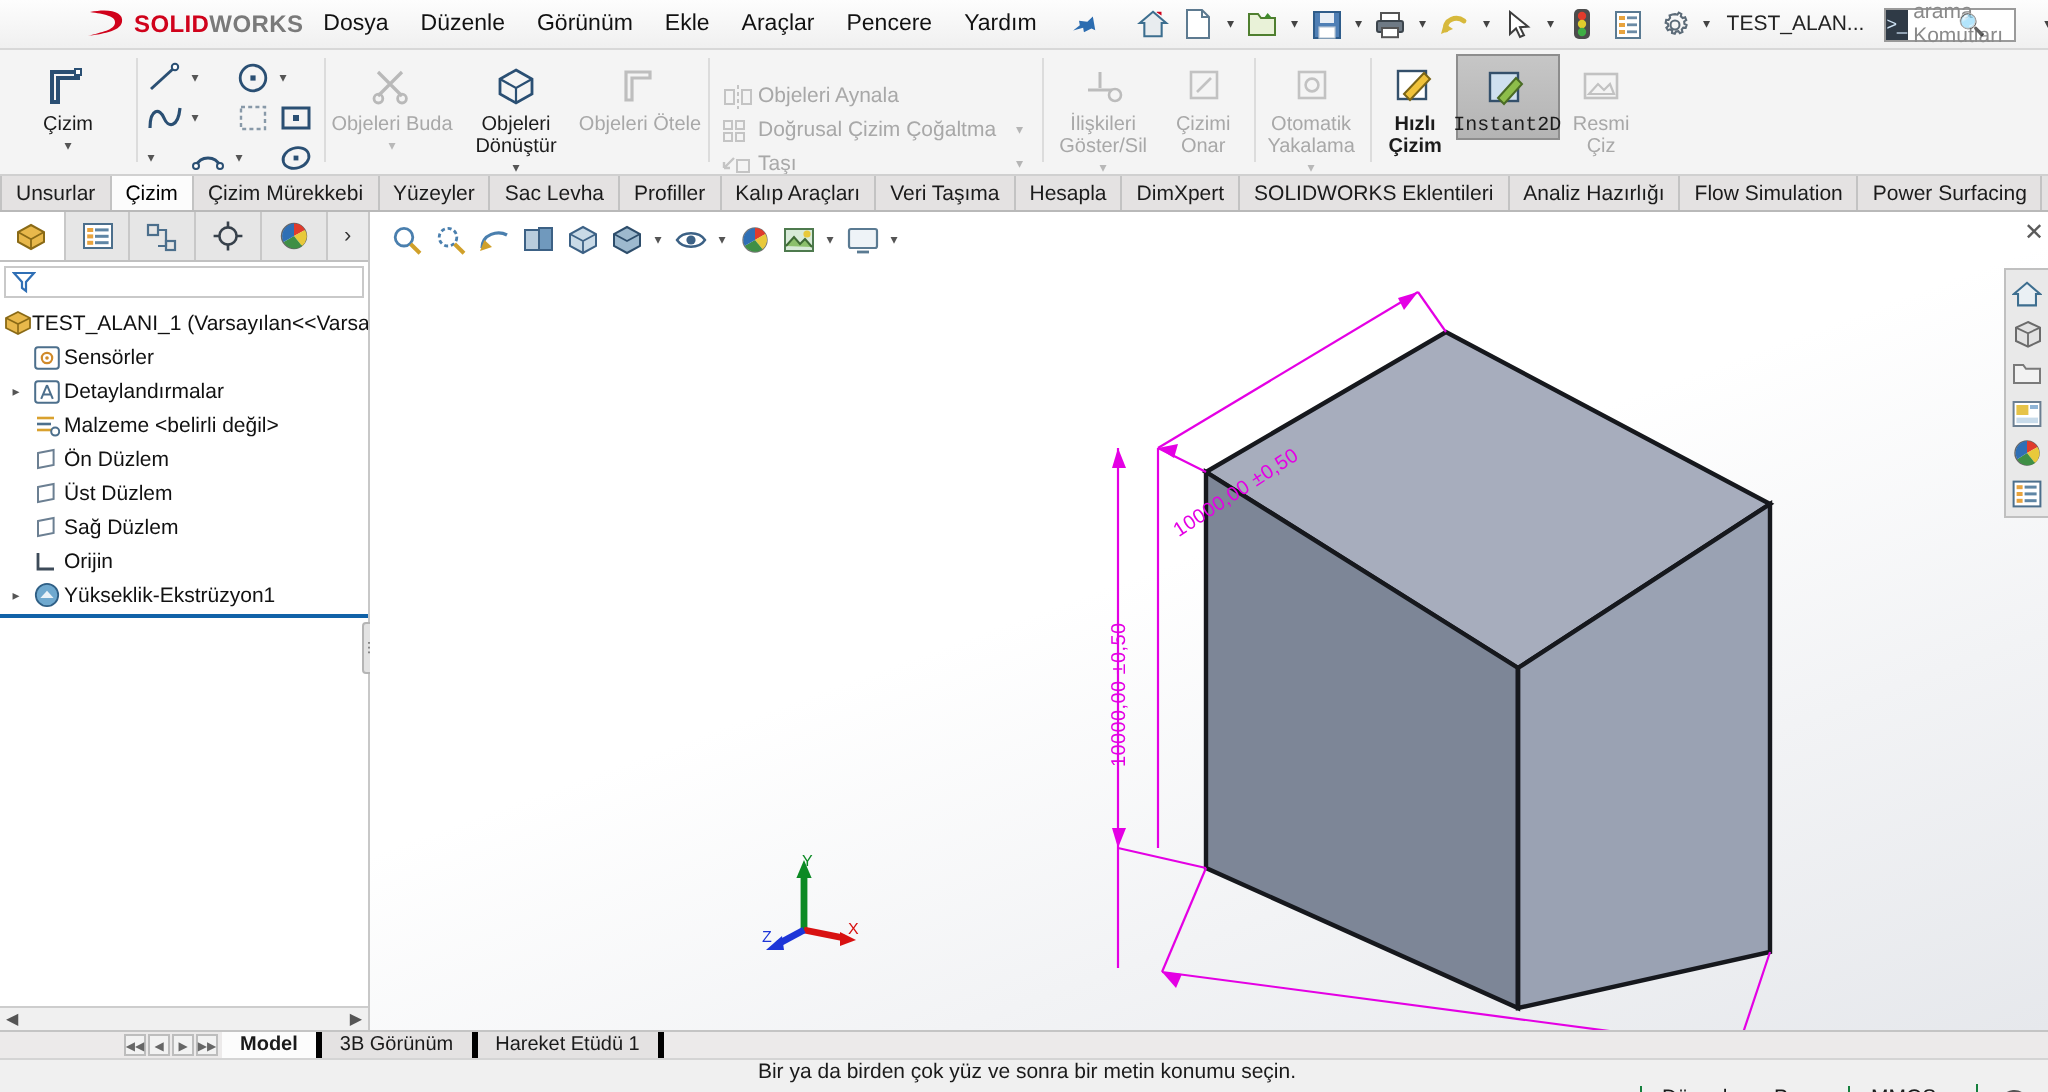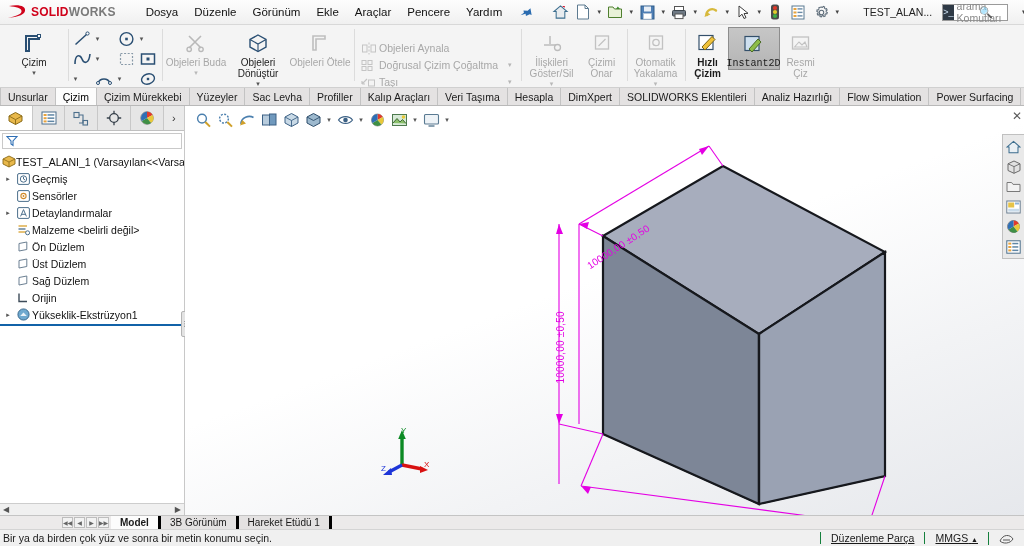--- a/index.html
+++ b/index.html
@@ -11,32 +11,32 @@
     background:#f0f0f0;
   }
   .app { width:1024px; height:546px; position:relative; display:flex; flex-direction:column; }
 
   
   .titlebar {
     height:25px; background:linear-gradient(#fdfdfd,#f0f0f0);
     display:flex; align-items:center; border-bottom:1px solid #d8d8d8;
     position:relative;
   }
-  .logo { display:flex; align-items:center; padding-left:6px; width:128px; height:25px; }
+  .logo { display:flex; align-items:center; padding-left:6px; width:128px; height:25px;margin-left:36px; }
   .logo .sw1 { font-weight:bold; font-size:12px; color:#d0021b; margin-left:3px; letter-spacing:0.2px;}
   .logo .sw2 { font-weight:bold; font-size:12px; color:#7a7a7a; letter-spacing:0.2px;}
   .logo-sep { width:1px; height:22px; background:#d4d4d4; }
-  .menubar { display:flex; align-items:center; gap:0px; margin-left:22px; }
+  .menubar { display:flex; align-items:center; gap:0px; margin-left:2px; }
   .menubar .mi { padding:3px 8px; font-size:11.5px; color:#111; cursor:default; }
   .pin { margin-left:10px; color:#2b6cb0; font-size:13px; transform:rotate(35deg); }
   .tb-sep { width:1px; height:20px; background:#d4d4d4; margin:0 5px; }
   .qtools { display:flex; align-items:center; margin-left:6px; gap:1px;}
   .qi { width:22px; height:21px; display:flex; align-items:center; justify-content:center; }
   .carettiny { font-size:7px; color:#444; width:8px; text-align:center; }
-  .doctitle { font-size:10.5px; color:#222; margin-left:22px; white-space:nowrap; }
+  .doctitle { font-size:10.5px; color:#222; margin-left:6px; white-space:nowrap; }
   .searchbox {
     margin-left:10px; width:145px; height:17px; background:#fff; border:1px solid #9a9a9a;
     display:flex; align-items:center; font-size:10.5px; color:#8a8a8a; position:relative;
   }
   .searchbox .sico { width:16px; height:15px; background:#2f3a46; color:#cfe3f5; font-size:9px;
     display:flex; align-items:center; justify-content:center; margin:0 3px 0 0;}
   .searchbox .mag { position:absolute; right:14px; color:#4a4a4a; font-size:11px;}
   .win-right { margin-left:auto; display:flex; align-items:center; padding-right:6px; gap:2px; }
   .win-right .wi { width:18px; height:20px; display:flex; align-items:center; justify-content:center;
     font-size:12px; color:#333; }
@@ -116,21 +116,21 @@
   
   .bottomtabs { height:14px; background:#eceaea; display:flex; align-items:stretch;
     border-top:1px solid #c4c4c4; font-size:10px; }
   .navarrows { display:flex; align-items:center; padding:0 2px; gap:1px; margin-left:60px;}
   .navarrows span { width:11px; height:11px; border:1px solid #bdbdbd; background:#f2f2f2;
     display:flex; align-items:center; justify-content:center; font-size:6px; color:#666; }
   .btab { padding:0 9px; display:flex; align-items:center; border-right:3px solid #000000;
     background:#e4e2e2; white-space:nowrap;}
   .btab.active { background:#fcfcfc; font-weight:bold; }
   .statusbar { height:17px; background:#f0f0f0; display:flex; align-items:center;
-    border-top:1px solid #d4d4d4; font-size:10.5px; color:#1a1a1a; padding-left:3px;}
+    border-top:1px solid #d4d4d4; font-size:10.5px; color:#1a1a1a; padding-left:3px;flex-direction:column;}
   .status-right { margin-left:auto; display:flex; align-items:center; gap:0; padding-right:4px; }
   .status-right .sseg { padding:0 10px; border-left:1px solid #15803d; white-space:nowrap;text-decoration:underline;}
   .dim { position:absolute; color:#e400e4; font-size:10px; white-space:nowrap; letter-spacing:0.2px;}
   svg { display:block; }
 </style>
 </head>
 <body>
 
 <div class="app">
 
@@ -544,31 +544,20 @@
           <span class="twist"></span>
           <span class="ticon">
             <svg width="14" height="13" viewBox="0 0 14 13">
                 <path d="M7 1 L13 4 L13 9 L7 12 L1 9 L1 4 Z" fill="#e8b84b" stroke="#8a6a16" stroke-width="0.9"></path>
                 <path d="M1 4 L7 7 L13 4 M7 7 V12" fill="none" stroke="#8a6a16" stroke-width="0.8"></path>
               </svg>
           </span>
           <span class="tlabel">TEST_ALANI_1  (Varsayılan&lt;&lt;Varsayılan&gt;</span>
         </div>
 
-        <div class="trow">
-          <span class="twist">▸</span>
-          <span class="ticon">
-            <svg width="13" height="12" viewBox="0 0 13 12">
-                <rect x="0.6" y="0.6" width="11.8" height="10.8" rx="1.4" fill="#fff" stroke="#4c6f8c"></rect>
-                <circle cx="6.5" cy="6" r="3.2" fill="none" stroke="#4c6f8c" stroke-width="1"></circle>
-                <path d="M6.5 3.8 V6 L8.2 7" stroke="#4c6f8c" stroke-width="1" fill="none"></path>
-              </svg>
-          </span>
-          <span class="tlabel">Geçmiş</span>
-        </div>
 
         <div class="trow">
           <span class="twist"></span>
           <span class="ticon">
             <svg width="13" height="12" viewBox="0 0 13 12">
                 <rect x="0.6" y="0.6" width="11.8" height="10.8" rx="1.4" fill="#fff" stroke="#4c6f8c"></rect>
                 <circle cx="6.5" cy="6" r="2.6" fill="none" stroke="#d08a2a" stroke-width="1.1"></circle>
                 <circle cx="6.5" cy="6" r="0.9" fill="#d08a2a"></circle>
               </svg>
           </span>

